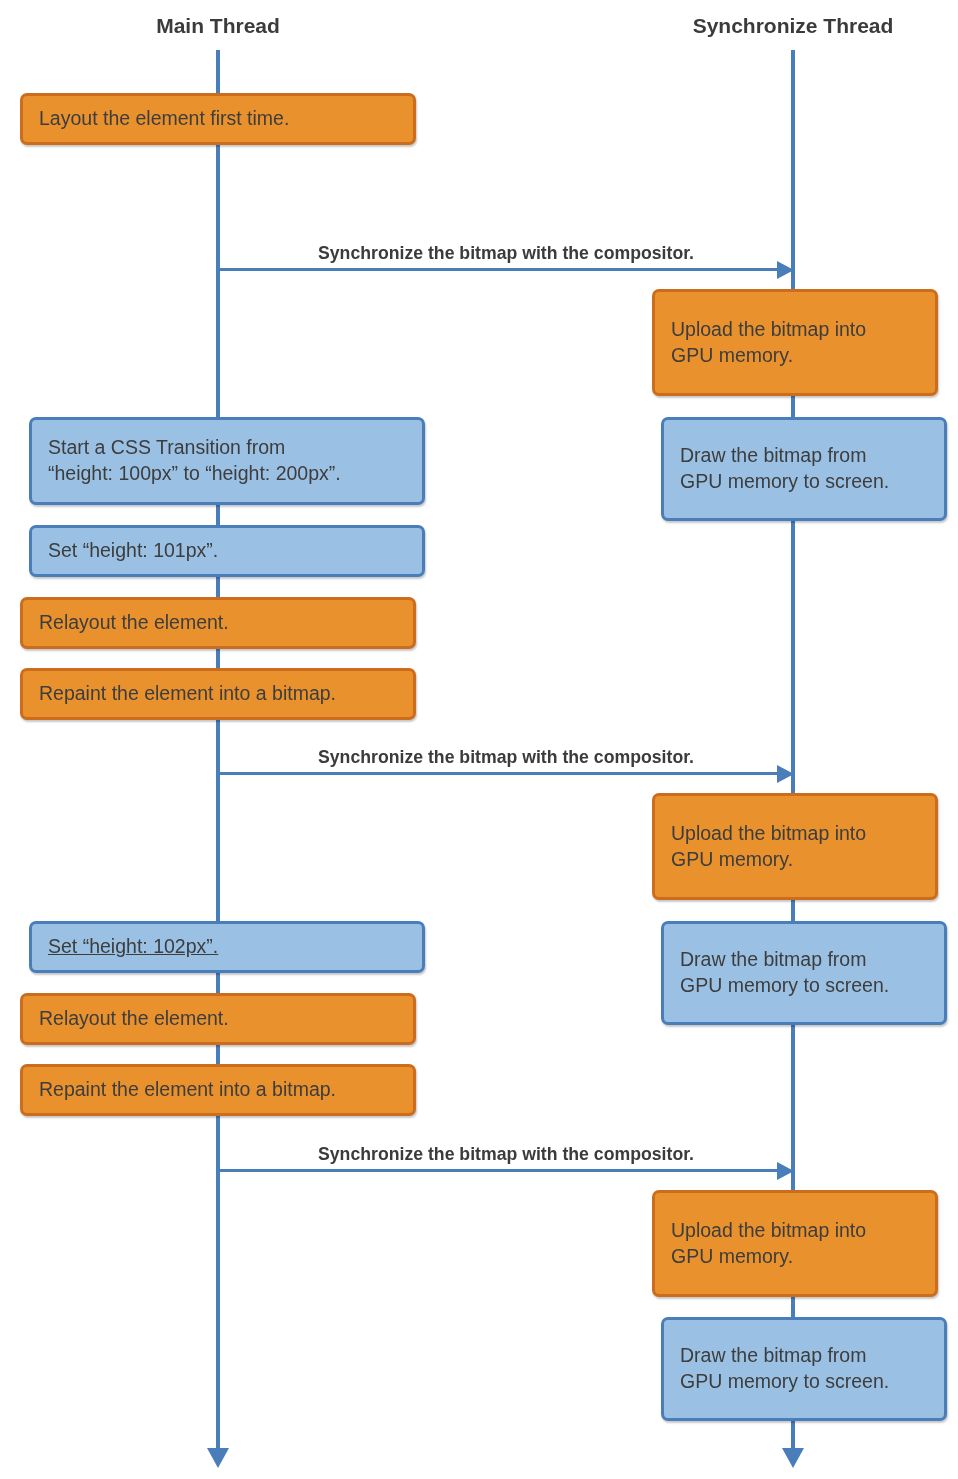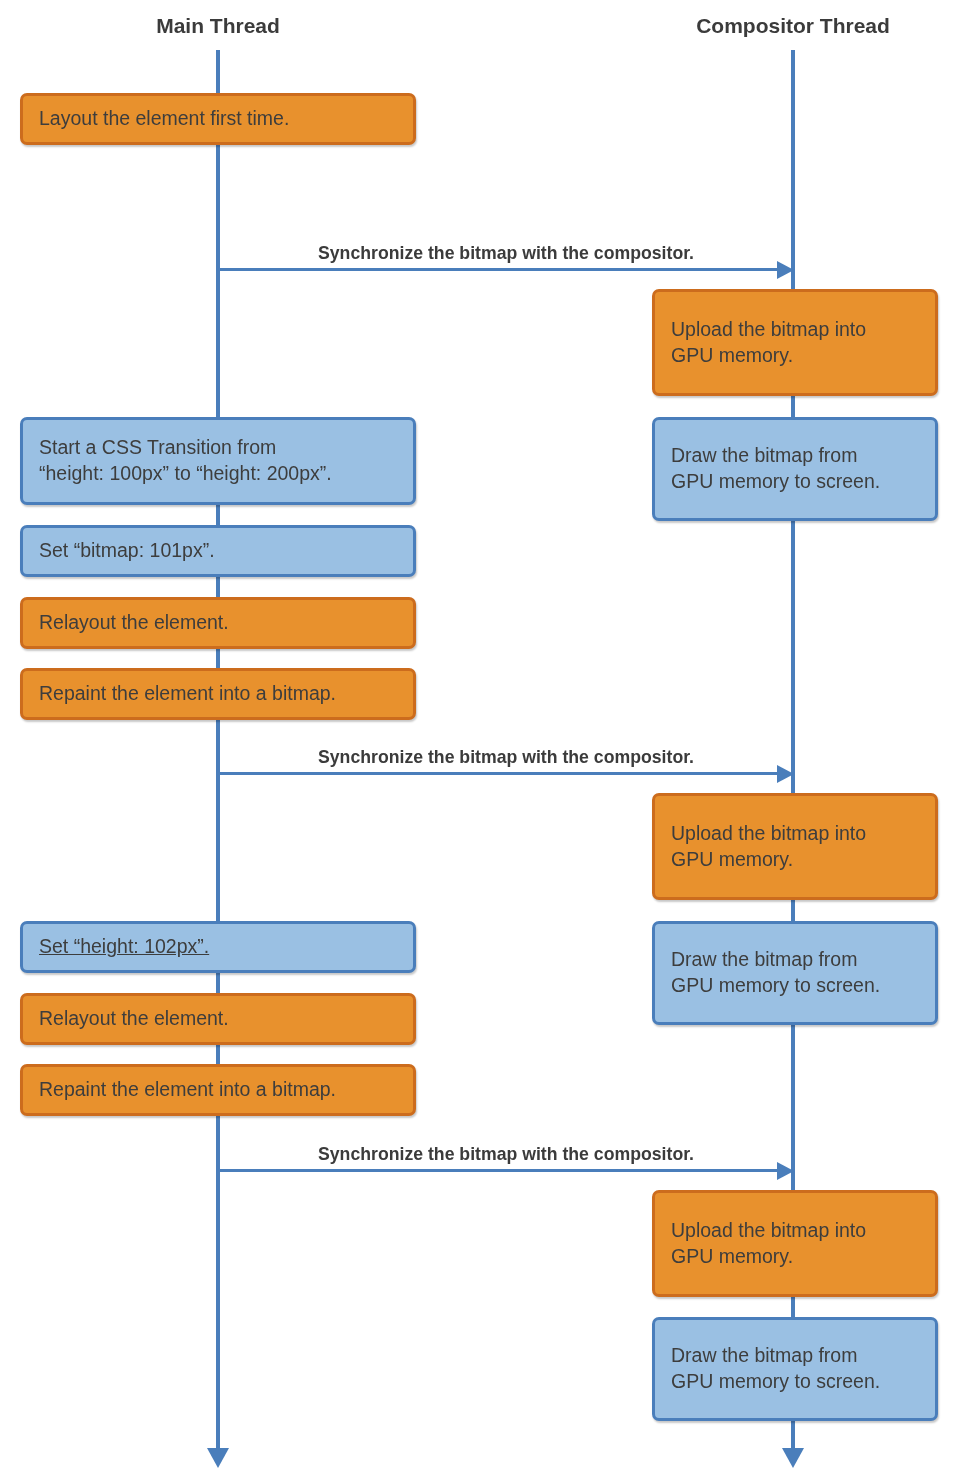--- a/index.html
+++ b/index.html
@@ -67,20 +67,21 @@
     white-space: pre-line;
     box-shadow: 1px 2px 2px rgba(0,0,0,0.22);
   }
   .act.orange {
     background: #e8912d;
     border-color: #cc6c1d;
   }
   .act.blue {
     background: #9ac0e3;
     border-color: #4a7ebb;
+    margin-left: 9px;
   }
 
   
   .msg-line {
     position: absolute;
     height: 3px;
     background: #4a7ebb;
   }
   .msg-arrow {
     position: absolute;
@@ -103,38 +104,38 @@
 </style>
 </head>
 <body>
 
 <div id="diagram">
     <div class="lifeline" style="left: 218px; top: 50px; height: 1398px;"></div>
     <div class="lifeline-head" style="left: 218px; top: 1448px;"></div>
     <div class="lifeline" style="left: 793px; top: 50px; height: 1398px;"></div>
     <div class="lifeline-head" style="left: 793px; top: 1448px;"></div>
     <div class="lane-title" style="left: 218px; top: 14px;">Main Thread</div>
-    <div class="lane-title" style="left: 793px; top: 14px;">Compositor Thread</div>
+    <div class="lane-title" style="left: 793px; top: 14px;">Synchronize Thread</div>
     <div class="msg-line" style="left: 218px; top: 268px; width: 561px;"></div>
     <div class="msg-arrow" style="left: 777px; top: 261px;"></div>
     <div class="msg-label" style="left: 505.5px; top: 242px;">Synchronize the bitmap with the compositor.</div>
     <div class="msg-line" style="left: 218px; top: 772px; width: 561px;"></div>
     <div class="msg-arrow" style="left: 777px; top: 765px;"></div>
     <div class="msg-label" style="left: 505.5px; top: 746px;">Synchronize the bitmap with the compositor.</div>
     <div class="msg-line" style="left: 218px; top: 1169px; width: 561px;"></div>
     <div class="msg-arrow" style="left: 777px; top: 1162px;"></div>
     <div class="msg-label" style="left: 505.5px; top: 1143px;">Synchronize the bitmap with the compositor.</div>
     <div class="act orange" style="left: 20px; top: 93px; width: 396px; height: 52px;"><span>Layout the element first time.</span></div>
     <div class="act orange" style="left: 652px; top: 289px; width: 286px; height: 107px;"><span>Upload the bitmap into
 GPU memory.</span></div>
     <div class="act blue" style="left: 20px; top: 417px; width: 396px; height: 88px;"><span>Start a CSS Transition from
 “height: 100px” to “height: 200px”.</span></div>
     <div class="act blue" style="left: 652px; top: 417px; width: 286px; height: 104px;"><span>Draw the bitmap from
 GPU memory to screen.</span></div>
-    <div class="act blue" style="left: 20px; top: 525px; width: 396px; height: 52px;"><span>Set “bitmap: 101px”.</span></div>
+    <div class="act blue" style="left: 20px; top: 525px; width: 396px; height: 52px;"><span>Set “height: 101px”.</span></div>
     <div class="act orange" style="left: 20px; top: 597px; width: 396px; height: 52px;"><span>Relayout the element.</span></div>
     <div class="act orange" style="left: 20px; top: 668px; width: 396px; height: 52px;"><span>Repaint the element into a bitmap.</span></div>
     <div class="act orange" style="left: 652px; top: 793px; width: 286px; height: 107px;"><span>Upload the bitmap into
 GPU memory.</span></div>
     <div class="act blue" style="left: 652px; top: 921px; width: 286px; height: 104px;"><span>Draw the bitmap from
 GPU memory to screen.</span></div>
     <div class="act blue" style="left: 20px; top: 921px; width: 396px; height: 52px; text-decoration: underline;"><span>Set “height: 102px”.</span></div>
     <div class="act orange" style="left: 20px; top: 993px; width: 396px; height: 52px;"><span>Relayout the element.</span></div>
     <div class="act orange" style="left: 20px; top: 1064px; width: 396px; height: 52px;"><span>Repaint the element into a bitmap.</span></div>
     <div class="act orange" style="left: 652px; top: 1190px; width: 286px; height: 107px;"><span>Upload the bitmap into

